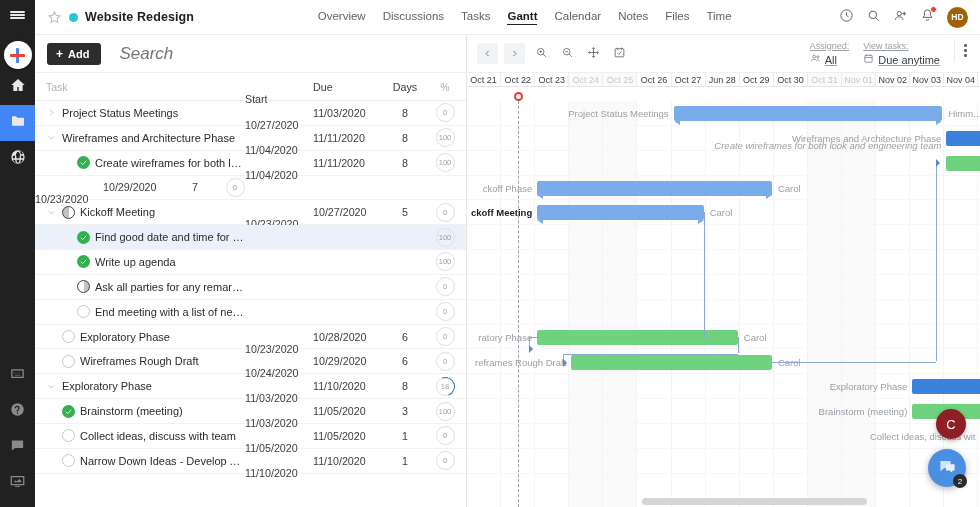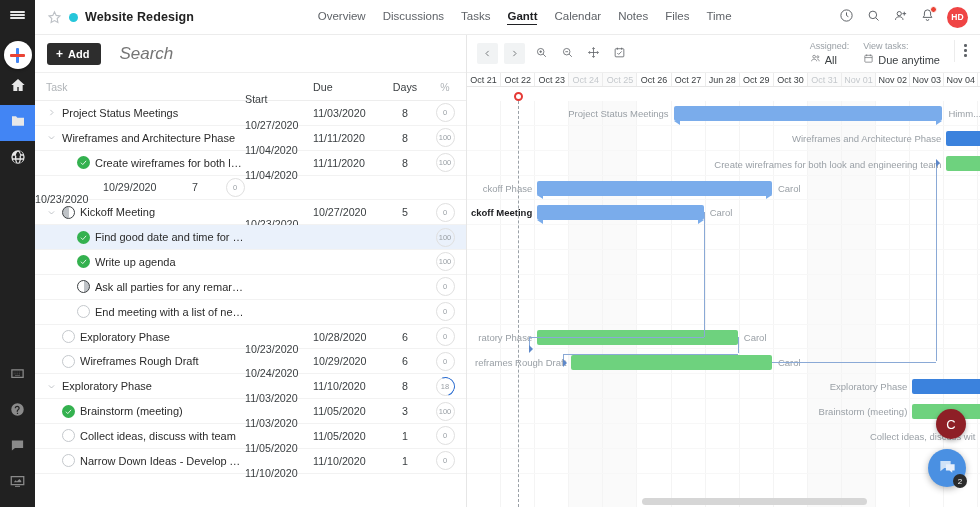--- a/index.html
+++ b/index.html
@@ -51,21 +51,21 @@
   .tab { font-size: 11.5px; color: #5f6368; padding-bottom: 2px; white-space: nowrap; }
   .tab.active { color: #202124; font-weight: bold; border-bottom: 1.6px solid #202124; }
   .hdr-icons { display: flex; align-items: center; gap: 12px; margin-left: auto; }
   .hdr-icons svg { width: 15px; height: 15px; fill: none; stroke: #5f6368; stroke-width: 1.6; }
   .bell-wrap { position: relative; }
   .bell-badge {
     position: absolute; top: -2px; right: -2px; width: 7px; height: 7px;
     background: #ea4335; border-radius: 50%; border: 1.2px solid #fff;
   }
   .avatar-hd {
-    width: 21px; height: 21px; border-radius: 50%; background: #ef4444; color: #fff;
+    width: 21px; height: 21px; border-radius: 50%; background: #a16207; color: #fff;
     font-size: 8.5px; font-weight: bold; display: flex; align-items: center; justify-content: center; text-align: center;
   }
 
   
   .split { flex: 1; display: flex; min-height: 0; }
   .left-pane { width: 432px; flex: 0 0 432px; border-right: 1px solid #e6e6e6; display: flex; flex-direction: column; background:#fff;}
   .right-pane { flex: 1; display: flex; flex-direction: column; position: relative; min-width: 0; background:#fff;}
 
   
   .left-toolbar {
@@ -135,21 +135,21 @@
     padding: 0 10px; border-bottom: 1px solid #efefef; background: #fff; gap: 6px;
   }
   .nav-btn {
     width: 21px; height: 21px; background: #f1f3f4; border-radius: 2px;
     display: flex; align-items: center; justify-content: center; border: none; cursor: pointer;
   }
   .nav-btn svg { width: 9px; height: 9px; stroke: #3c4043; fill: none; stroke-width: 1.8; }
   .tb-icon { width: 20px; height: 20px; display: flex; align-items: center; justify-content: center; }
   .tb-icon svg { width: 13px; height: 13px; stroke: #5f6368; fill: none; stroke-width: 1.5; }
   .tb-right { margin-left: auto; display: flex; align-items: flex-start; gap: 14px; }
-  .tb-grp { font-size: 9px; color: #9aa0a6; line-height: 1.35; }
+  .tb-grp { font-size: 9px; color: #9aa0a6; line-height: 1.35; text-decoration: underline; }
   .tb-grp .val { font-size: 11px; color: #3c4043; display: flex; align-items: center; gap: 4px; margin-top:1px;}
   .tb-grp .val svg { width: 11px; height: 11px; stroke: #5f6368; fill: none; stroke-width: 1.4; }
   .kebab { width: 16px; display: flex; flex-direction: column; align-items: center; gap: 2.2px; padding-left:6px; border-left:1px solid #ececec; height:22px; justify-content:center;}
   .kdot { width: 2.6px; height: 2.6px; border-radius: 50%; background: #5f6368; }
 
   
   .date-hdr { flex: 0 0 28px; display: flex; flex-direction: column; }
   .wk-row { height: 14px; display: flex; font-size: 9.5px; color: #3c4043; }
   .wk-cell { border-right: 1px solid #ececec; padding-left: 5px; display: flex; align-items: center; white-space: nowrap; overflow:hidden;}
   .day-row { height: 14px; display: flex; font-size: 9px; border-bottom: 1px solid #e6e6e6; }
@@ -676,21 +676,21 @@
             <div class="grow" style="top: 273.35px;"></div>
             <div class="grow" style="top: 298.2px;"></div>
             <div class="grow" style="top: 323.05px;"></div>
             <div class="grow" style="top: 347.9px;"></div>
             <div class="bar blue summary" style="left: 206.6px; width: 268.8px; top: 5px;"></div>
             <div class="blabel" style="top: 5px; right: 311.4px; text-align: right;">Project Status Meetings</div>
             <div class="blabel right" style="top: 5px; left: 481.4px;">Himm...</div>
             <div class="bar blue-solid" style="left: 479.4px; width: 268.8px; top: 29.85px;"></div>
             <div class="blabel" style="top: 29.85px; right: 38.6px; text-align: right;">Wireframes and Architecture Phase</div>
             <div class="bar green" style="left: 479.4px; width: 268.8px; top: 54.7px;"></div>
-            <div class="blabel" style="top: 56px; right: 38.6px; text-align: right;">Create wireframes for both look and engineering team</div>
+            <div class="blabel" style="top: 37px; right: 38.6px; text-align: right; font-style: italic;">Create wireframes for both look and engineering team</div>
             <div class="bar blue summary" style="left: 70.2px; width: 234.7px; top: 79.55px;"></div>
             <div class="blabel" style="top: 79.55px; right: 447.8px; text-align: right;">ckoff Phase</div>
             <div class="blabel right" style="top: 79.55px; left: 310.9px;">Carol</div>
             <div class="bar blue summary" style="left: 70.2px; width: 166.5px; top: 104.4px;"></div>
             <div class="blabel bold" style="top: 104.4px; right: 447.8px; text-align: right;">ckoff Meeting</div>
             <div class="blabel right" style="top: 104.4px; left: 242.7px;">Carol</div>
             <div class="bar green" style="left: 70.2px; width: 200.6px; top: 228.65px;"></div>
             <div class="blabel" style="top: 228.65px; right: 447.8px; text-align: right;">ratory Phase</div>
             <div class="blabel right" style="top: 228.65px; left: 276.8px;">Carol</div>
             <div class="bar green" style="left: 104.3px; width: 200.6px; top: 253.5px;"></div>

